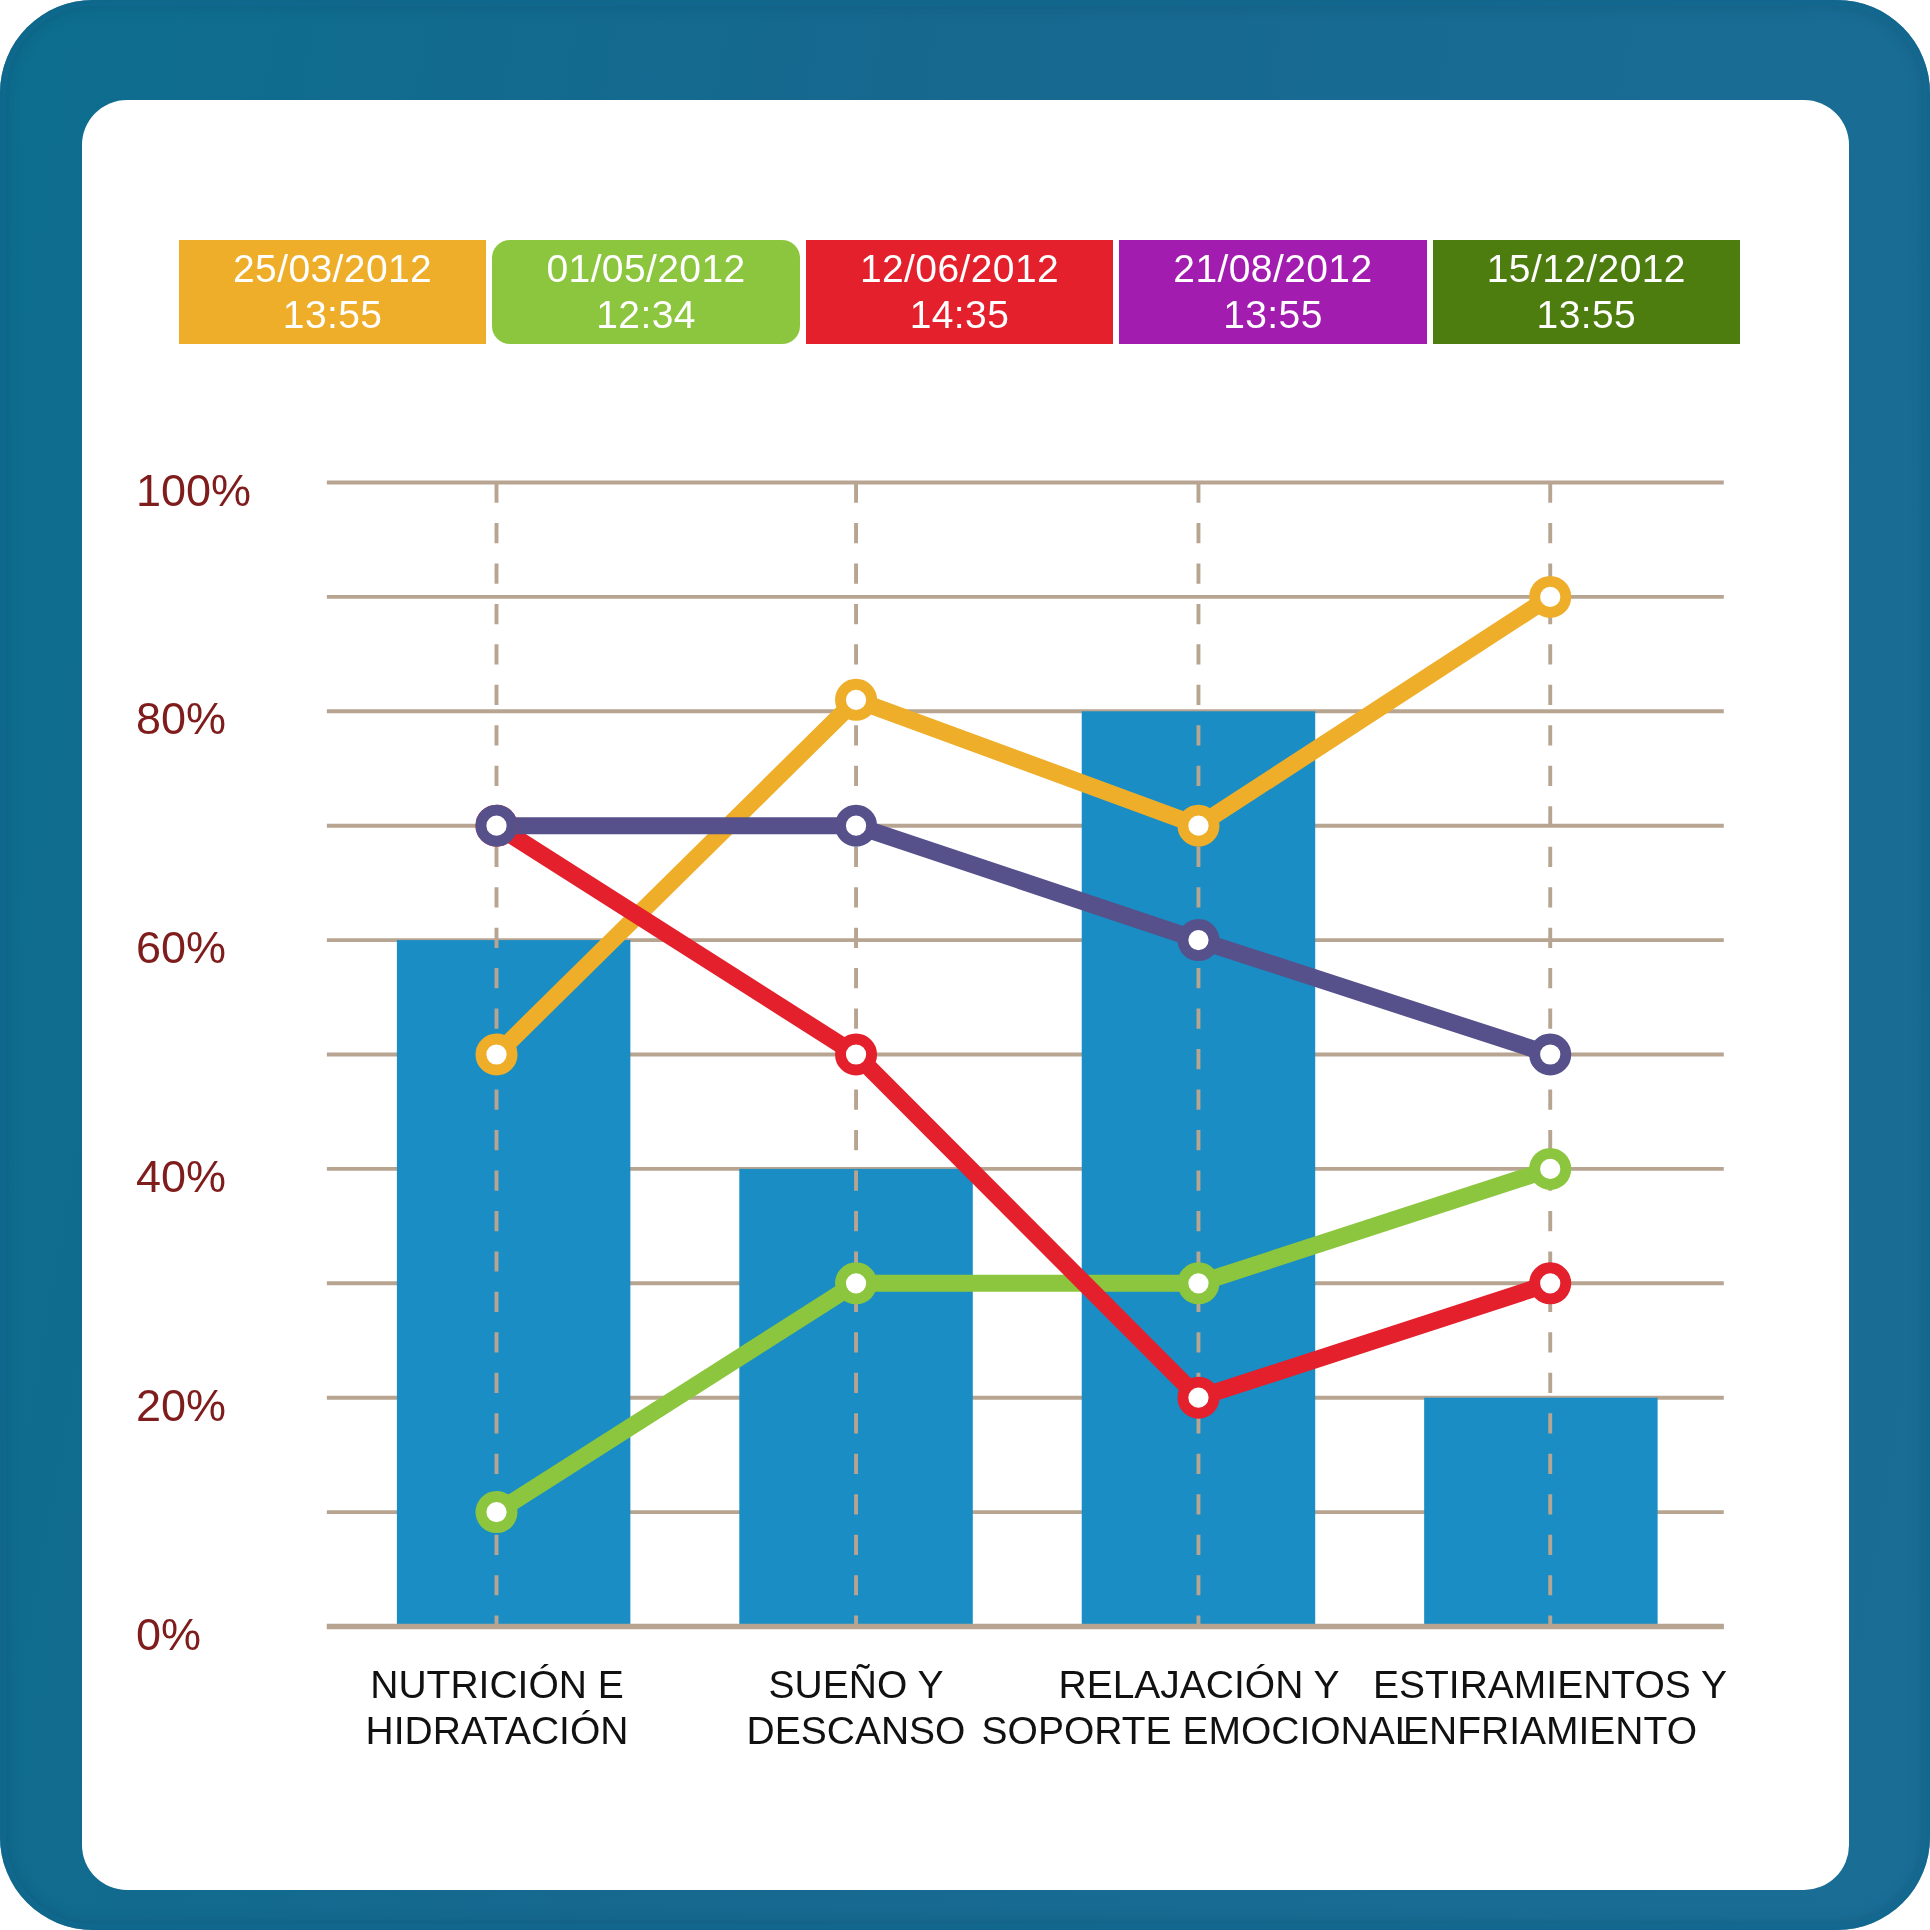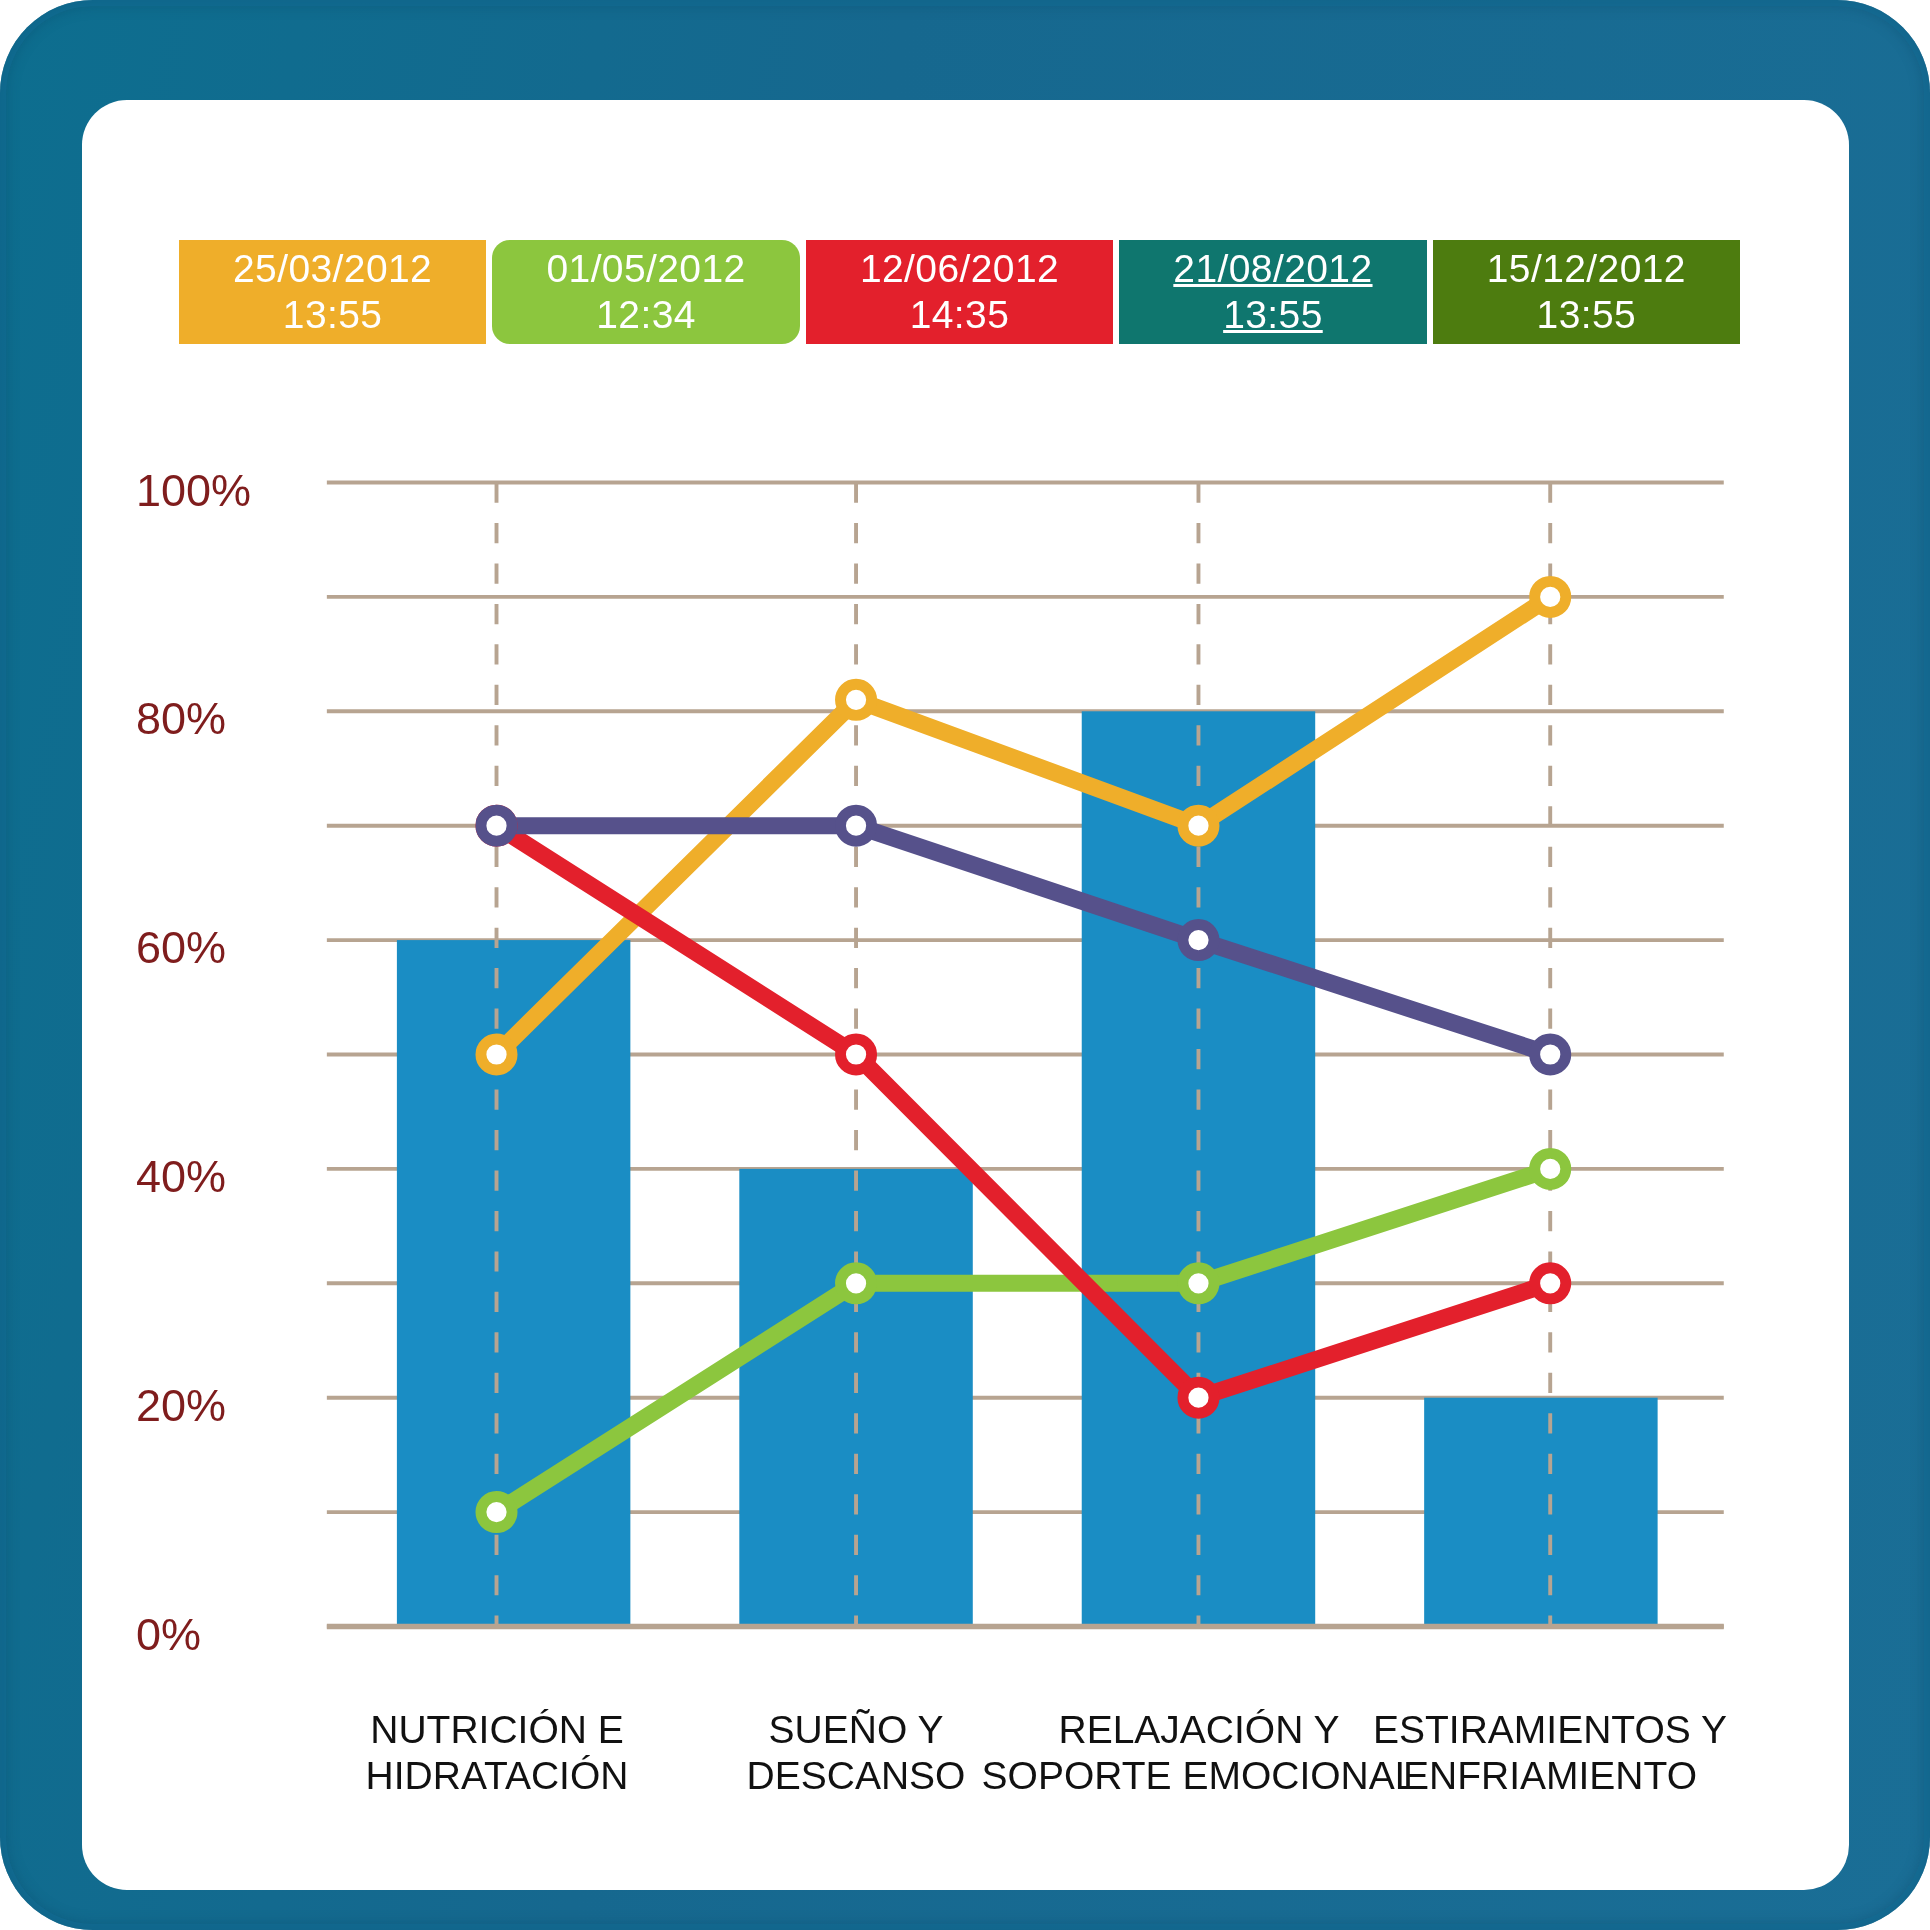--- a/index.html
+++ b/index.html
@@ -64,21 +64,20 @@
     white-space:nowrap;
     margin-top:8px;
   }
   .xlabel{
     position:absolute;
     font-size:39px;color:#111111;
     text-align:center;
     line-height:1.18;
     white-space:nowrap;
     transform:translateX(-50%);
-    margin-top:45px;
   }
 </style>
 </head>
 <body>
 
 <div id="frame">
   <div id="frame-edge"></div>
 </div>
 
 <div id="card"></div>
@@ -89,21 +88,21 @@
     <span class="legend-time">13:55</span>
   </div>
   <div class="legend-cell" style="background: rgb(140, 198, 62); border-radius: 18px;">
     <span class="legend-date">01/05/2012</span>
     <span class="legend-time">12:34</span>
   </div>
   <div class="legend-cell" style="background: rgb(227, 32, 44);">
     <span class="legend-date">12/06/2012</span>
     <span class="legend-time">14:35</span>
   </div>
-  <div class="legend-cell" style="background: #0f766e; text-decoration: underline;">
+  <div class="legend-cell" style="background: #a21caf;">
     <span class="legend-date">21/08/2012</span>
     <span class="legend-time">13:55</span>
   </div>
   <div class="legend-cell" style="background: #4d7c0f;">
     <span class="legend-date">15/12/2012</span>
     <span class="legend-time">13:55</span>
   </div>
 </div>
 
 <div id="chart">

